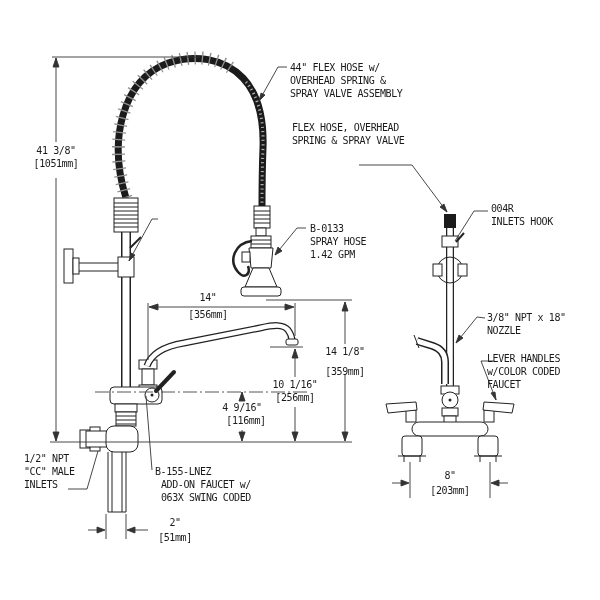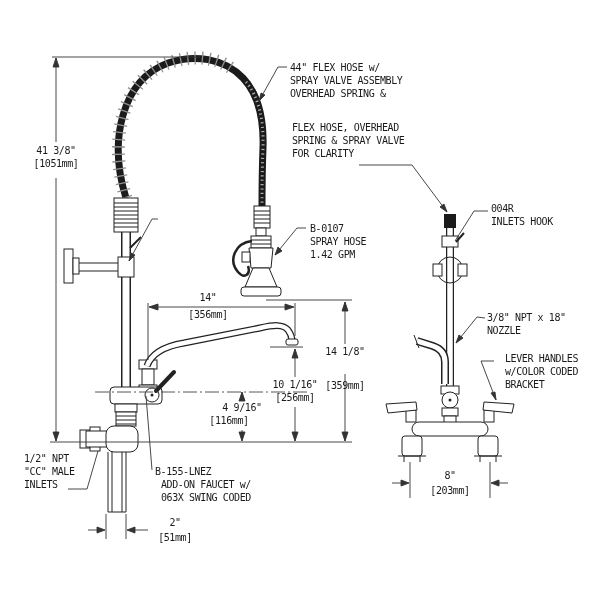--- a/index.html
+++ b/index.html
@@ -205,51 +205,50 @@
       <polygon points="456,343 463,338 459,335"></polygon>
       <path d="M 494,361 L 481,361 L 496,400" fill="none"></path>
       <polygon points="496,400 491,393 495,392"></polygon>
       <path d="M 68,489 L 87,489 L 98,451" fill="none"></path>
       <path d="M 152,470 L 146,396" fill="none"></path>
     </g>
   </svg>
 
   <div class="lbl" style="left:290px;top:61px">
     <span>44" FLEX HOSE w/</span>
+    <span>OVERHEAD SPRING &amp;</span>
     <span>SPRAY VALVE ASSEMBLY</span>
-    <span>OVERHEAD SPRING &amp;</span>
   </div>
 
   <div class="lbl" style="left:292px;top:121px">
     <span>FLEX HOSE, OVERHEAD</span>
     <span>SPRING &amp; SPRAY VALVE</span>
-    <span>FOR CLARITY</span>
   </div>
 
 
   <div class="lbl" style="left:310px;top:222px">
-    <span>B-0107</span>
+    <span>B-0133</span>
     <span>SPRAY HOSE</span>
     <span>1.42 GPM</span>
   </div>
 
   <div class="lbl" style="left:491px;top:202px">
     <span>004R</span>
     <span>INLETS HOOK</span>
   </div>
 
   <div class="lbl" style="left:487px;top:311px">
     <span>3/8" NPT x 18"</span>
     <span>NOZZLE</span>
   </div>
 
-  <div class="lbl" style="left:505px;top:352px">
+  <div class="lbl" style="left:487px;top:352px">
     <span>LEVER HANDLES</span>
     <span>w/COLOR CODED</span>
-    <span>BRACKET</span>
+    <span>FAUCET</span>
   </div>
 
   <div class="lbl" style="left:24px;top:452px">
     <span>1/2" NPT</span>
     <span>"CC" MALE</span>
     <span>INLETS</span>
   </div>
 
   <div class="lbl" style="left:155px;top:465px">
     <span>B-155-LNEZ</span>
@@ -257,27 +256,27 @@
     <span class="indent">063X SWING CODED</span>
   </div>
 
   <span class="dim" style="left:14px;top:145px;width:84px">41 3/8"</span>
   <span class="dim" style="left:14px;top:158px;width:84px">[1051mm]</span>
 
   <span class="dim" style="left:166px;top:292px;width:84px">14"</span>
   <span class="dim" style="left:166px;top:309px;width:84px">[356mm]</span>
 
   <span class="dim" style="left:303px;top:346px;width:84px">14 1/8"</span>
-  <span class="dim" style="left:303px;top:380px;width:84px">[359mm]</span>
+  <span class="dim" style="left:303px;top:366px;width:84px">[359mm]</span>
 
   <span class="dim" style="left:253px;top:379px;width:84px">10 1/16"</span>
   <span class="dim" style="left:253px;top:392px;width:84px">[256mm]</span>
 
   <span class="dim" style="left:200px;top:402px;width:84px">4 9/16"</span>
-  <span class="dim" style="left:187px;top:415px;width:84px">[116mm]</span>
+  <span class="dim" style="left:204px;top:415px;width:84px">[116mm]</span>
 
   <span class="dim" style="left:150px;top:517px;width:50px">2"</span>
   <span class="dim" style="left:146px;top:532px;width:58px">[51mm]</span>
 
   <span class="dim" style="left:408px;top:470px;width:84px">8"</span>
   <span class="dim" style="left:408px;top:485px;width:84px">[203mm]</span>
 
 </div>
 
 </body></html>

